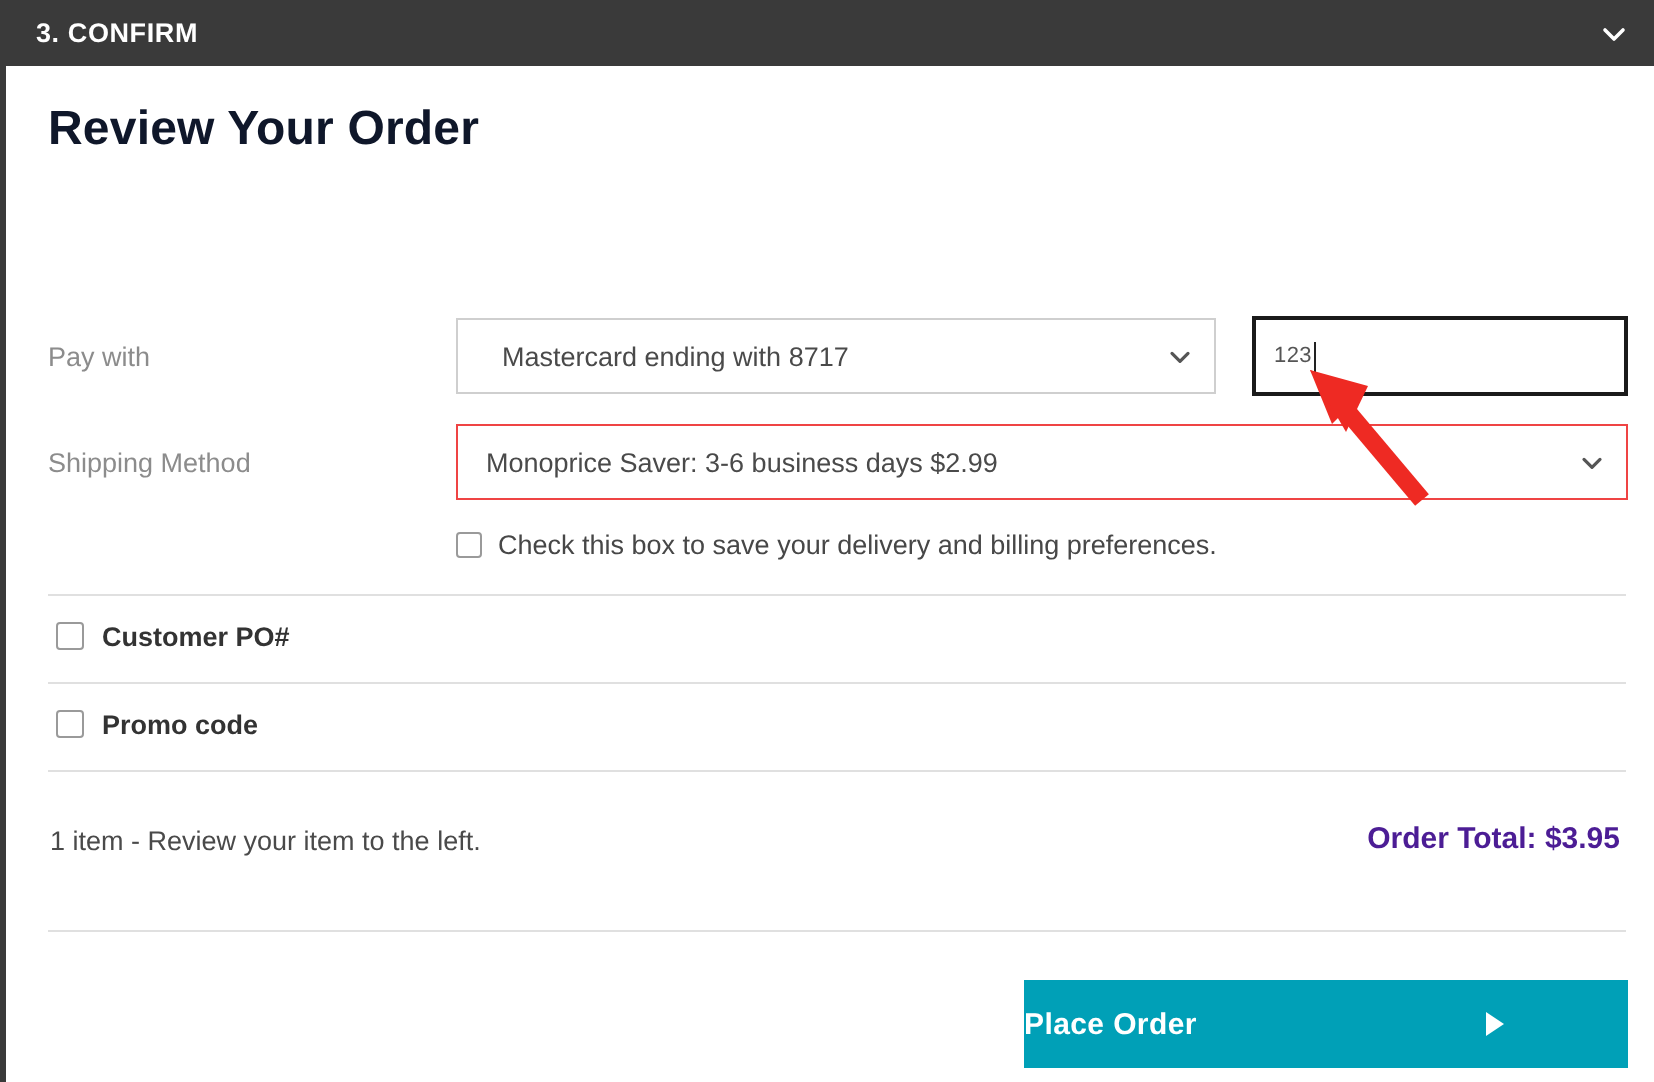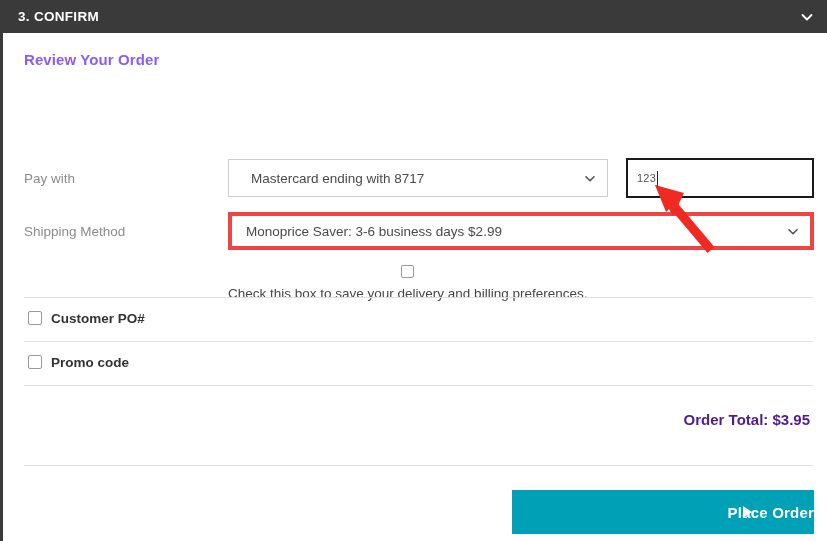--- a/index.html
+++ b/index.html
@@ -50,23 +50,23 @@
     left: 0; top: 33px;
     width: 827px;
     height: 508px;
     background: #ffffff;
     border-left: 3px solid #3a3a3a;
   }
 
   .panel-title {
     position: absolute;
     left: 21px; top: 18px;
-    font-size: 15px;
-    font-weight: bold;
-    color: #8b5cf6;
+    font-size: 24px;
+    font-weight: bold;
+    color: #0f172a;
     letter-spacing: 0.1px;
   }
 
   
   .form-row {
     position: absolute;
     left: 21px;
     width: 790px;
     display: flex;
     align-items: center;
@@ -151,21 +151,21 @@
     background: #222;
     margin-left: 1px;
   }
 
   
   .row-ship { top: 178px; height: 40px; }
   .ship-select {
     position: relative;
     width: 586px;
     height: 38px;
-    border: 4px solid #ef4444;
+    border: 1px solid #ef4444;
     background: #ffffff;
     display: flex;
     align-items: center;
     padding: 0 32px 0 14px;
     font-size: 13.5px;
     color: #4a4a4a;
   }
 
   .sel-caret {
     position: absolute;
@@ -180,21 +180,20 @@
   .sel-caret svg { display: block; }
 
   
   .row-savepref {
     position: absolute;
     left: 225px;
     top: 232px;
     display: flex;
     align-items: center;
     gap: 8px;
-    flex-direction: column;
   }
   .cbox {
     width: 13px; height: 13px;
     border: 1px solid #9a9a9a;
     background: #fff;
     border-radius: 2px;
     flex: 0 0 13px;
   }
   .savepref-label {
     font-size: 13.5px;
@@ -253,21 +252,21 @@
     position: absolute;
     left: 509px;
     top: 457px;
     width: 302px;
     height: 44px;
     background: #00a0b7;
     color: #ffffff;
     border: none;
     display: flex;
     align-items: center;
-    justify-content: flex-end;
+    justify-content: flex-start;
     font-size: 15px;
     font-weight: bold;
     font-family: "Liberation Sans", sans-serif;
     cursor: pointer;
     letter-spacing: 0.2px;
   }
   .place-order .po-arrow {
     position: absolute;
     right: 62px;
     width: 0; height: 0;
@@ -345,20 +344,21 @@
 
     <div class="hr hr-2"></div>
 
     <div class="toggle-row row-promo">
       <span class="cbox"></span>
       <span class="toggle-label">Promo code</span>
     </div>
 
     <div class="hr hr-3"></div>
 
+    <div class="summary-left">1 item - Review your item to the left.</div>
     <div class="summary-right">Order Total: $3.95</div>
 
     <div class="hr hr-4"></div>
 
     <button class="place-order">
       <span>Place Order</span>
       <span class="po-arrow"></span>
     </button>
 
   </div>

